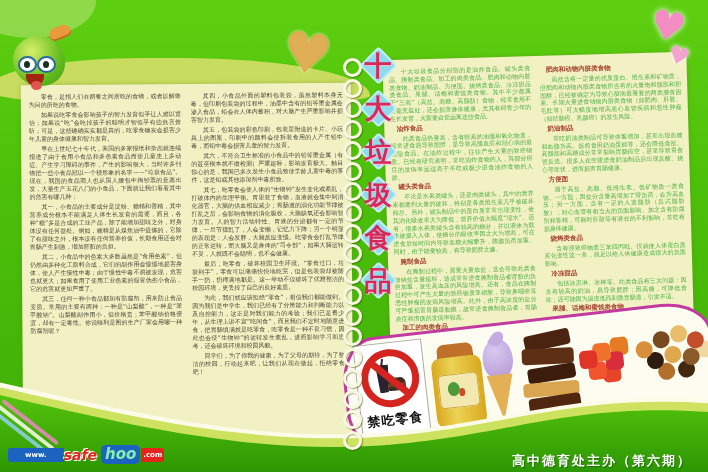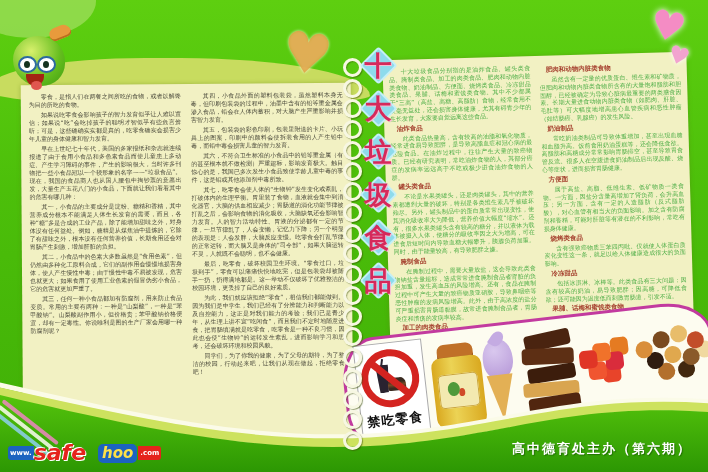--- a/index.html
+++ b/index.html
@@ -74,25 +74,25 @@
   .c3{top:38px;left:8px;width:48px;height:15px;background:#3c1d0c;transform:rotate(-3deg);}
   .c4{top:54px;left:2px;width:56px;height:14px;background:#d9a550;transform:rotate(2deg);}
   .c5{top:68px;left:6px;width:52px;height:16px;background:#51260f;transform:rotate(-2deg);}
   .candy{position:relative;width:58px;height:70px;}
   .candy .core{position:absolute;top:14px;left:4px;width:18px;height:18px;background:#e03526;border-radius:5px;
     box-shadow:14px -6px 0 #f0722a,26px 4px 0 #d92c3c,8px 12px 0 #f05530,22px 16px 0 #e8442a,32px -10px 0 #e57b22;}
   .nuts{position:relative;width:92px;height:84px;}
   .nuts .core{position:absolute;top:18px;left:8px;width:17px;height:17px;background:#d98e3a;border-radius:50%;
     box-shadow:18px -8px 0 #7a4a1f,36px -12px 0 #e8bd6b,52px -4px 0 #c24e2a,10px 12px 0 #2f1c10,28px 8px 0 #e0a84e,46px 12px 0 #8a5a2a,60px 6px 0 #f0d9a0,20px 24px 0 #b3702c,40px 24px 0 #42280f;}
   
-  .footer{position:absolute;right:16px;bottom:14px;z-index:6;color:#fff;font-size:13px;letter-spacing:2px;font-weight:bold;font-family:"Liberation Serif",serif;text-shadow:1px 1px 1px rgba(20,80,0,.6);}
+  .footer{position:absolute;right:16px;bottom:2px;z-index:6;color:#fff;font-size:13px;letter-spacing:2px;font-weight:bold;font-family:"Liberation Serif",serif;text-shadow:1px 1px 1px rgba(20,80,0,.6);}
   .wm{position:absolute;left:8px;bottom:8px;z-index:6;display:flex;align-items:center;}
-  .wm-www{background:#1c63c0;color:#fff;font-size:7px;font-weight:bold;padding:3px 2px;border-radius:3px 0 0 3px;text-align:right;}
-  .wm-safe{color:#e5231c;font-size:22px;font-weight:bold;font-style:italic;line-height:1;text-shadow:1px 1px 0 #fff,-1px -1px 0 #fff;}
-  .wm-hoo{background:#1c63c0;color:#fde047;font-size:15px;font-weight:bold;font-style:italic;line-height:1;padding:2px 4px;border-radius:5px;margin-left:12px;text-align:center;}
+  .wm-www{background:#1c63c0;color:#fff;font-size:7px;font-weight:bold;padding:3px 17px;border-radius:3px 0 0 3px;text-align:right;}
+  .wm-safe{color:#e5231c;font-size:14px;font-weight:bold;font-style:italic;line-height:1;text-shadow:1px 1px 0 #fff,-1px -1px 0 #fff;}
+  .wm-hoo{background:#1c63c0;color:#86efac;font-size:15px;font-weight:bold;font-style:italic;line-height:1;padding:2px 4px;border-radius:5px;margin-left:4px;text-align:center;}
   .wm-com{background:#e5231c;color:#fff;font-size:7px;font-weight:bold;padding:3px 2px;border-radius:0 3px 3px 0;margin-left:1px;}
   .corner-stripes{position:absolute;left:-14px;bottom:18px;width:70px;height:40px;z-index:5;transform:rotate(38deg);opacity:.85;}
   .stripe{height:4px;margin:3px 0;border-radius:2px;}
   .s1{background:#ef86c2;}.s2{background:#fdfdf2;}.s3{background:#8fd0ef;}
 </style>
 </head>
 <body>
 
 <div class="stage">
   <div class="corner-arc"></div>

